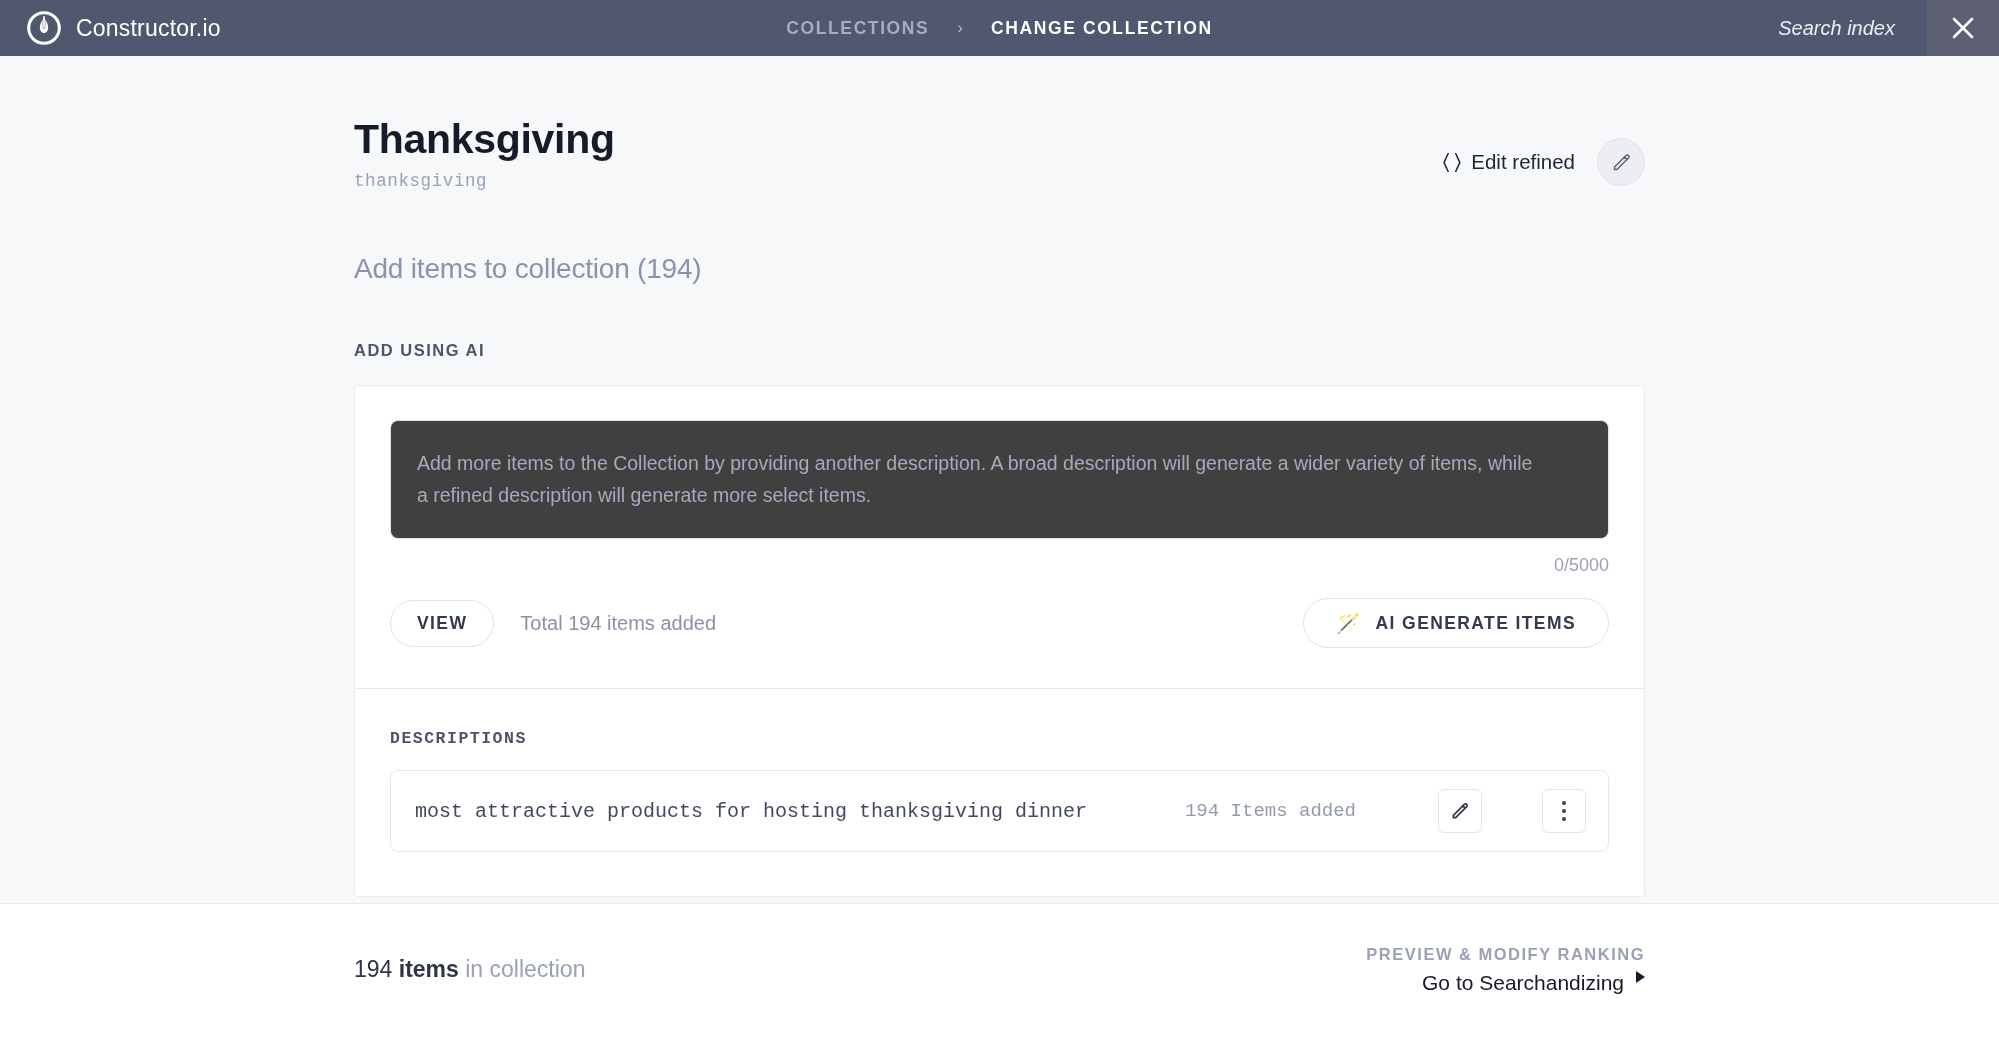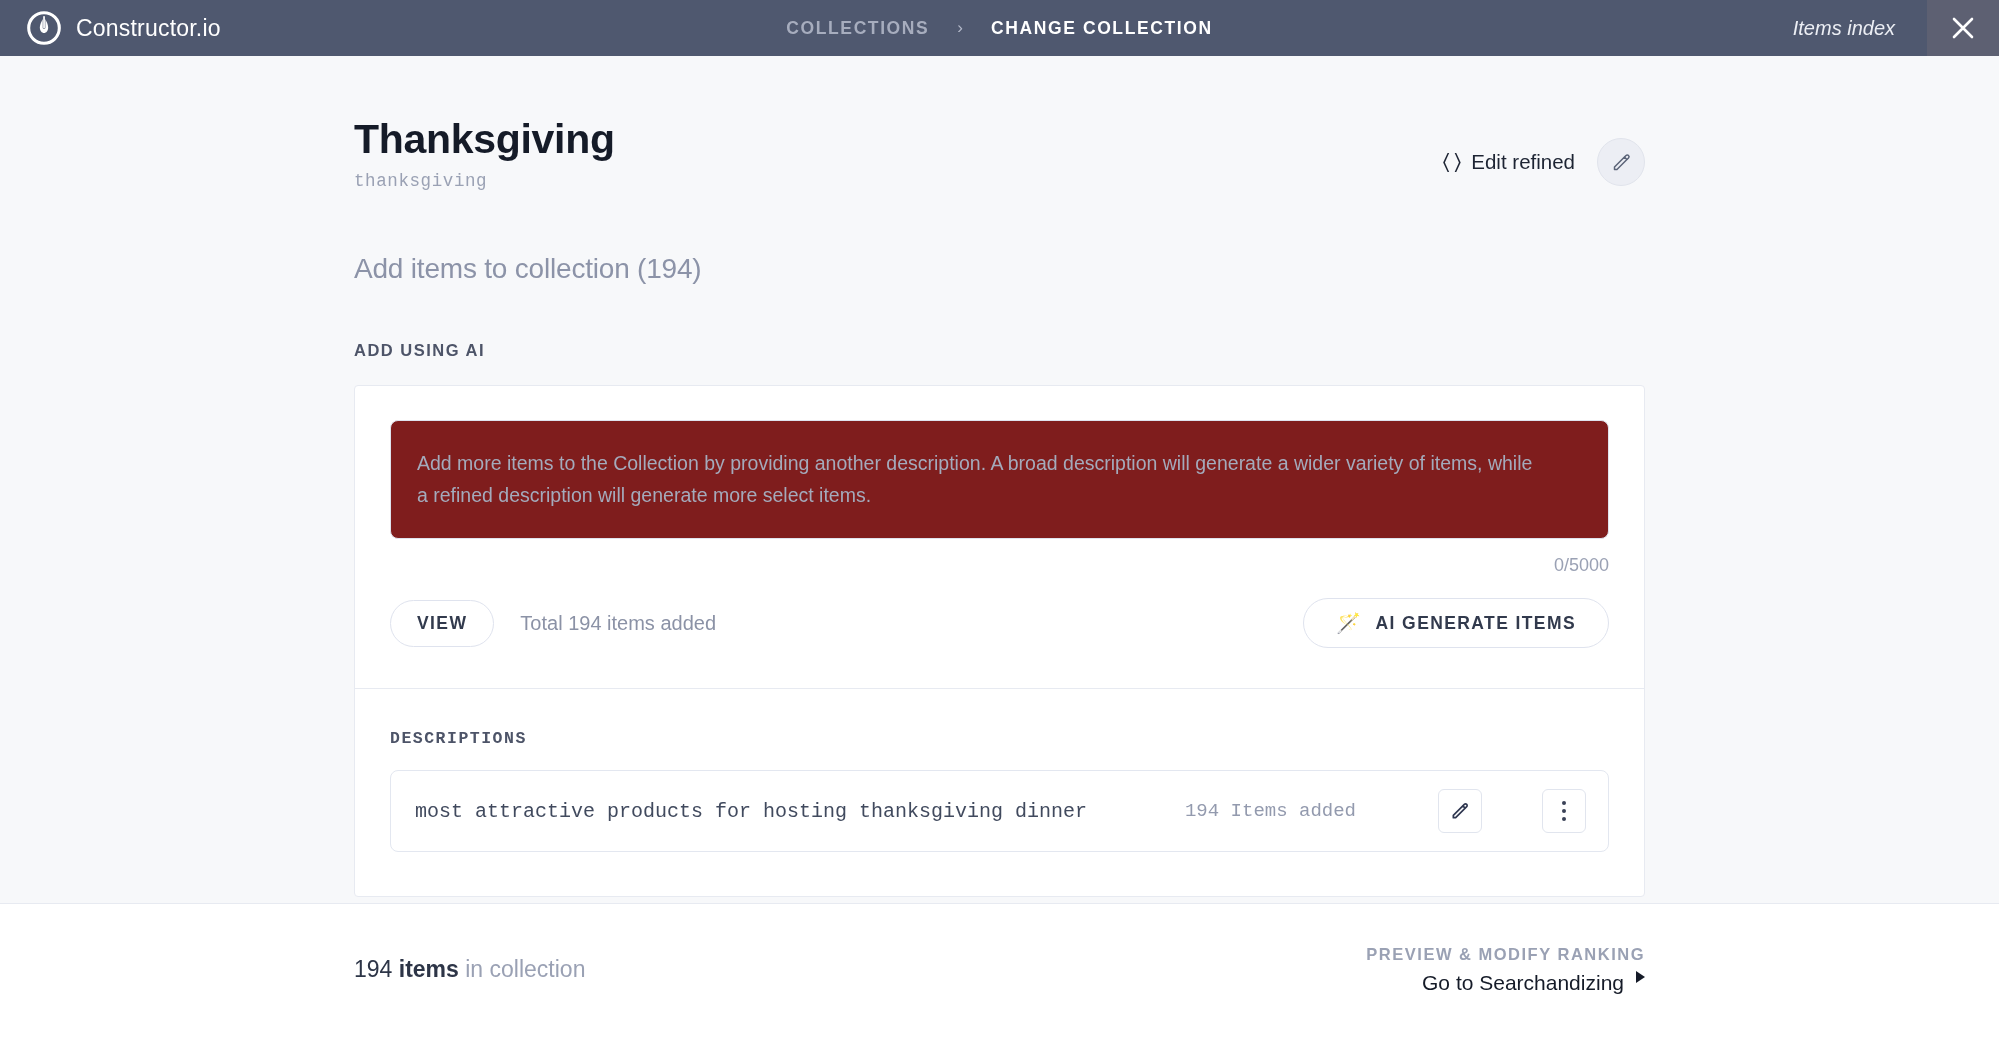--- a/index.html
+++ b/index.html
@@ -179,21 +179,21 @@
     background: #ffffff;
     border: 1px solid #e7eaf1;
     border-radius: 4px;
   }
   .card-pad-top { padding: 34px 35px 40px 35px; }
   .textarea-box {
     border: 1px solid #dfe3ee;
     border-radius: 8px;
     padding: 27px 26px;
     min-height: 118px;
-    background: #7f1d1d;
+    background: #404040;
     cursor: text;
   }
   .textarea-placeholder {
     color: #a4aabb;
     font-size: 19.5px;
     line-height: 1.62;
     max-width: 1130px;
   }
   .char-counter {
     margin-top: 16px;
@@ -346,21 +346,21 @@
     <span class="brand-name">Constructor.io</span>
   </div>
 
   <div class="breadcrumb">
     <span class="crumb-muted">COLLECTIONS</span>
     <span class="crumb-sep">›</span>
     <span class="crumb-active">CHANGE COLLECTION</span>
   </div>
 
   <div class="topbar-right">
-    <span class="search-index">Items index</span>
+    <span class="search-index">Search index</span>
     <div class="close-btn">
       <svg width="30" height="30" viewBox="0 0 30 30">
         <path d="M6 6 L24 24 M24 6 L6 24" stroke="#ffffff" stroke-width="2.6" stroke-linecap="round"></path>
       </svg>
     </div>
   </div>
 </div>
 
 <div class="page">
   <div class="content">

